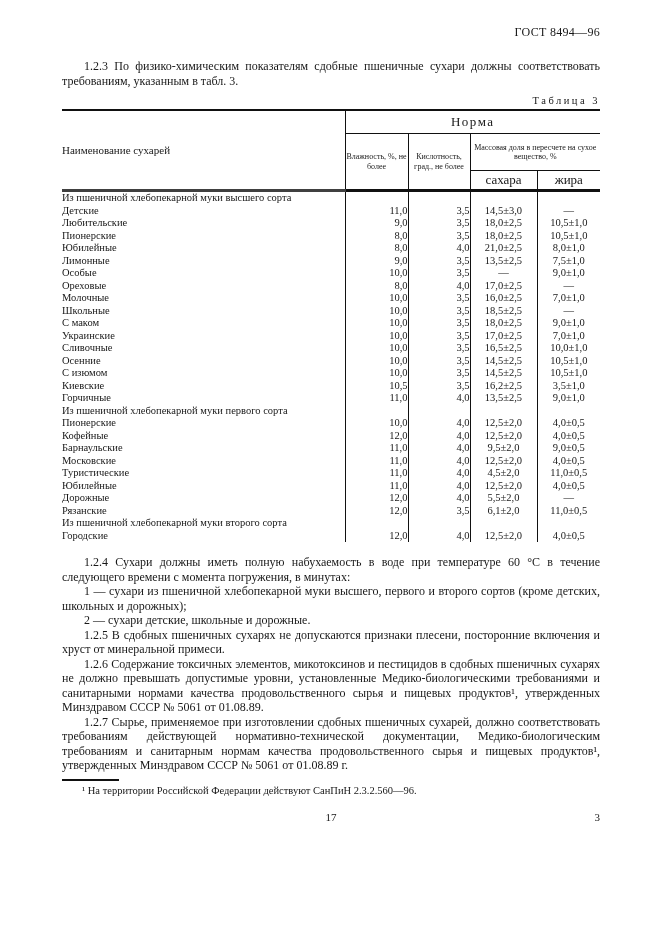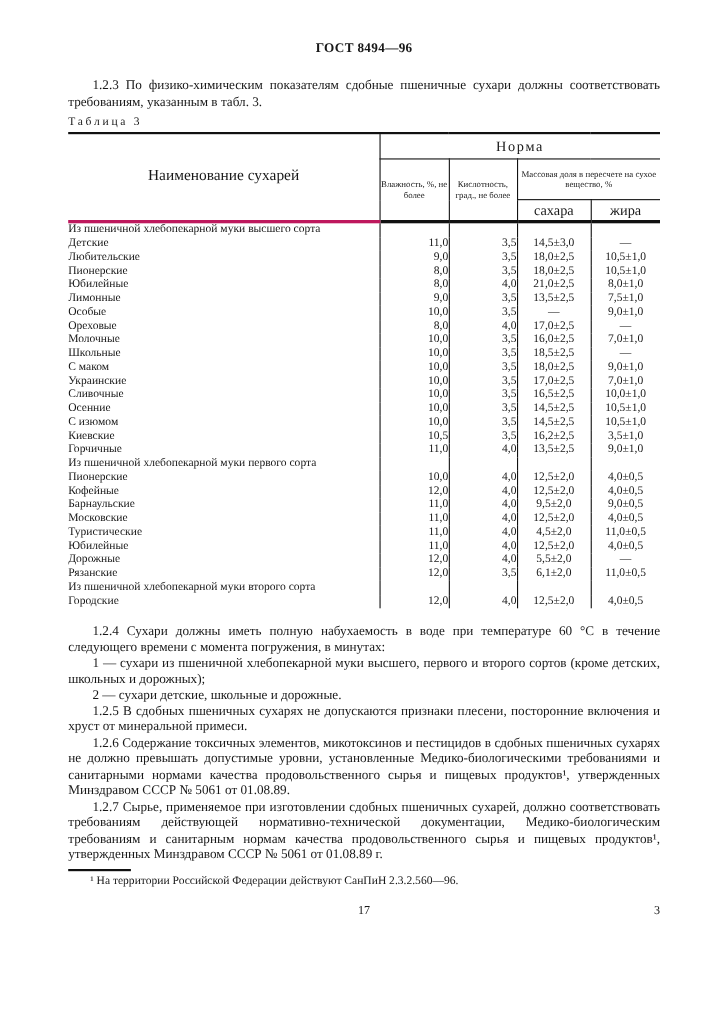--- a/index.html
+++ b/index.html
@@ -8,62 +8,63 @@
     background: #ffffff;
     color: #181818;
     font-family: "Liberation Serif", "DejaVu Serif", serif;
     position: relative;
     overflow: hidden;
     margin: 0 auto;
   }
   .content { width: 538px; margin-left: 62px; }
 
   .doc-header {
-    padding-top: 36px;
-    text-align: center;
-    font-weight: bold;
+    padding-top: 25px;
+    text-align: right;
+    font-weight: normal;
     font-size: 12px;
     letter-spacing: 0.3px;
   }
 
   .body-p {
     margin: 0;
     font-size: 12px;
     line-height: 14.5px;
     text-align: justify;
     text-indent: 22px;
     hyphens: manual;
     -webkit-hyphens: manual;
   }
   .p-first { margin-top: 19px; }
 
   .table-caption {
     margin-top: 7px;
+    text-align: right;
     font-size: 10.5px;
     letter-spacing: 2.5px;
   }
 
   table.gost {
     margin-top: 3px;
     border-collapse: collapse;
     table-layout: fixed;
     width: 538px;
     border-top: 2px solid #111;
   }
   table.gost th, table.gost td {
     padding: 0;
     font-weight: normal;
     vertical-align: middle;
     overflow: hidden;
   }
   th.th-name {
-    font-size: 14px;
-    text-align: center;
+    font-size: 11px;
+    text-align: left;
     border-right: 1.5px solid #111;
-    border-bottom: 3px solid #be185d;
+    border-bottom: 3px solid #404040;
   }
   th.th-norma {
     font-size: 13px;
     letter-spacing: 1.5px;
     text-align: center;
     height: 22px;
     border-bottom: 1.5px solid #111;
   }
   th.th-sub {
     font-size: 8px;

